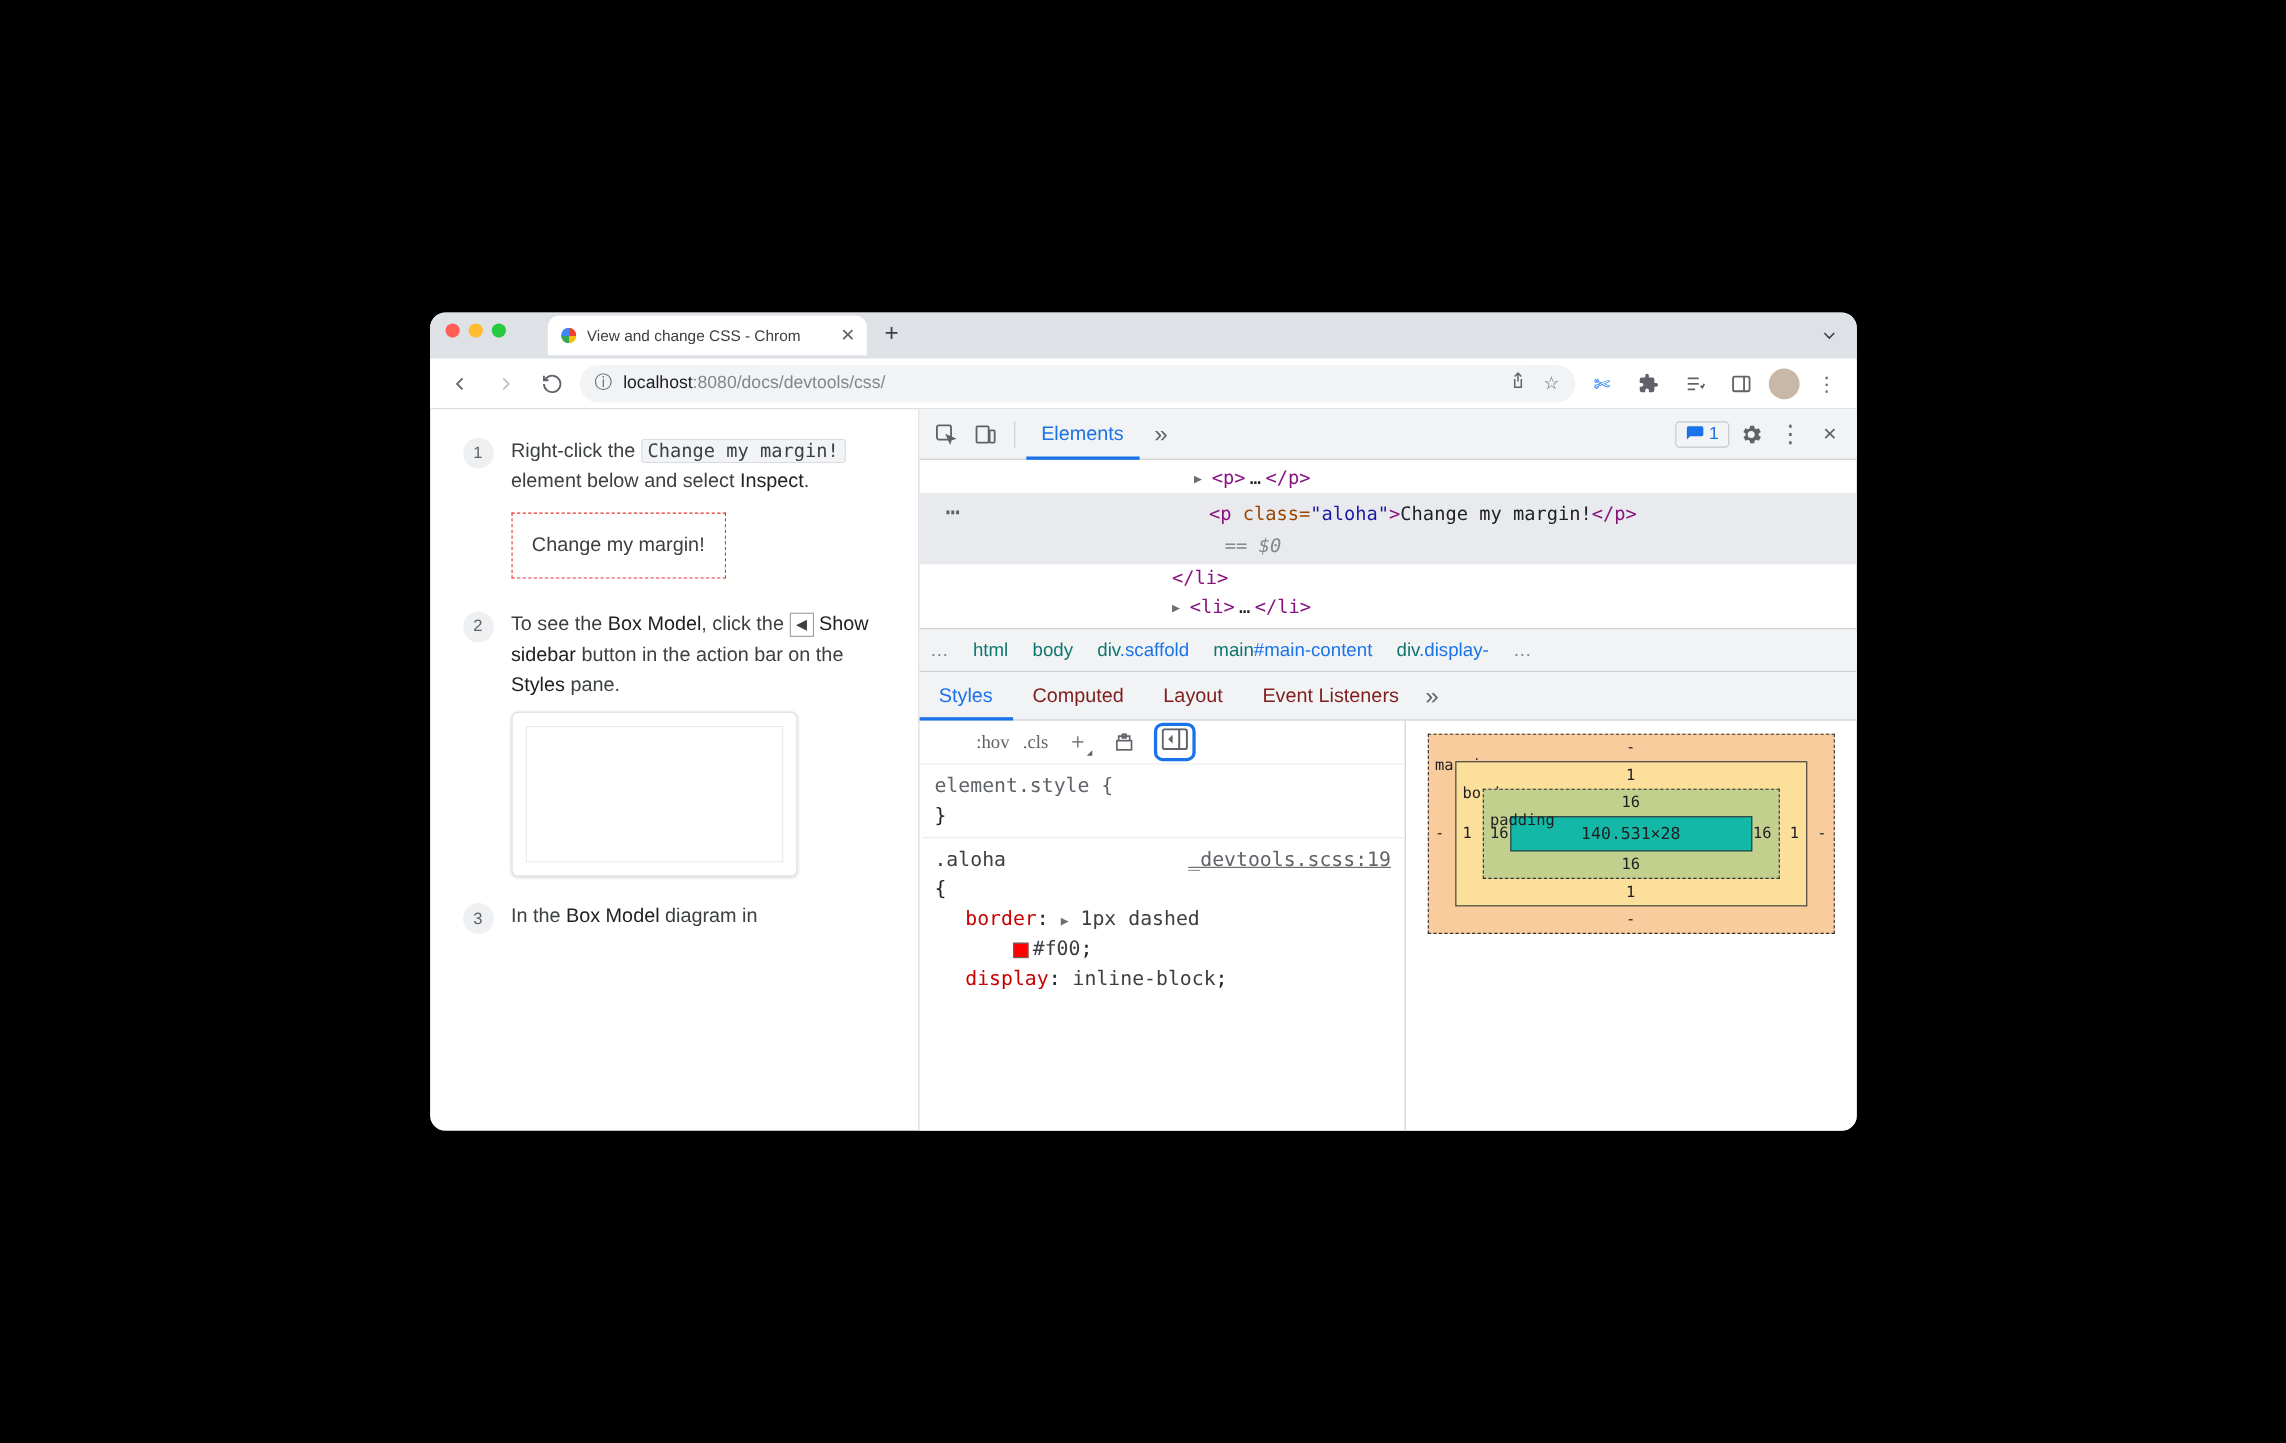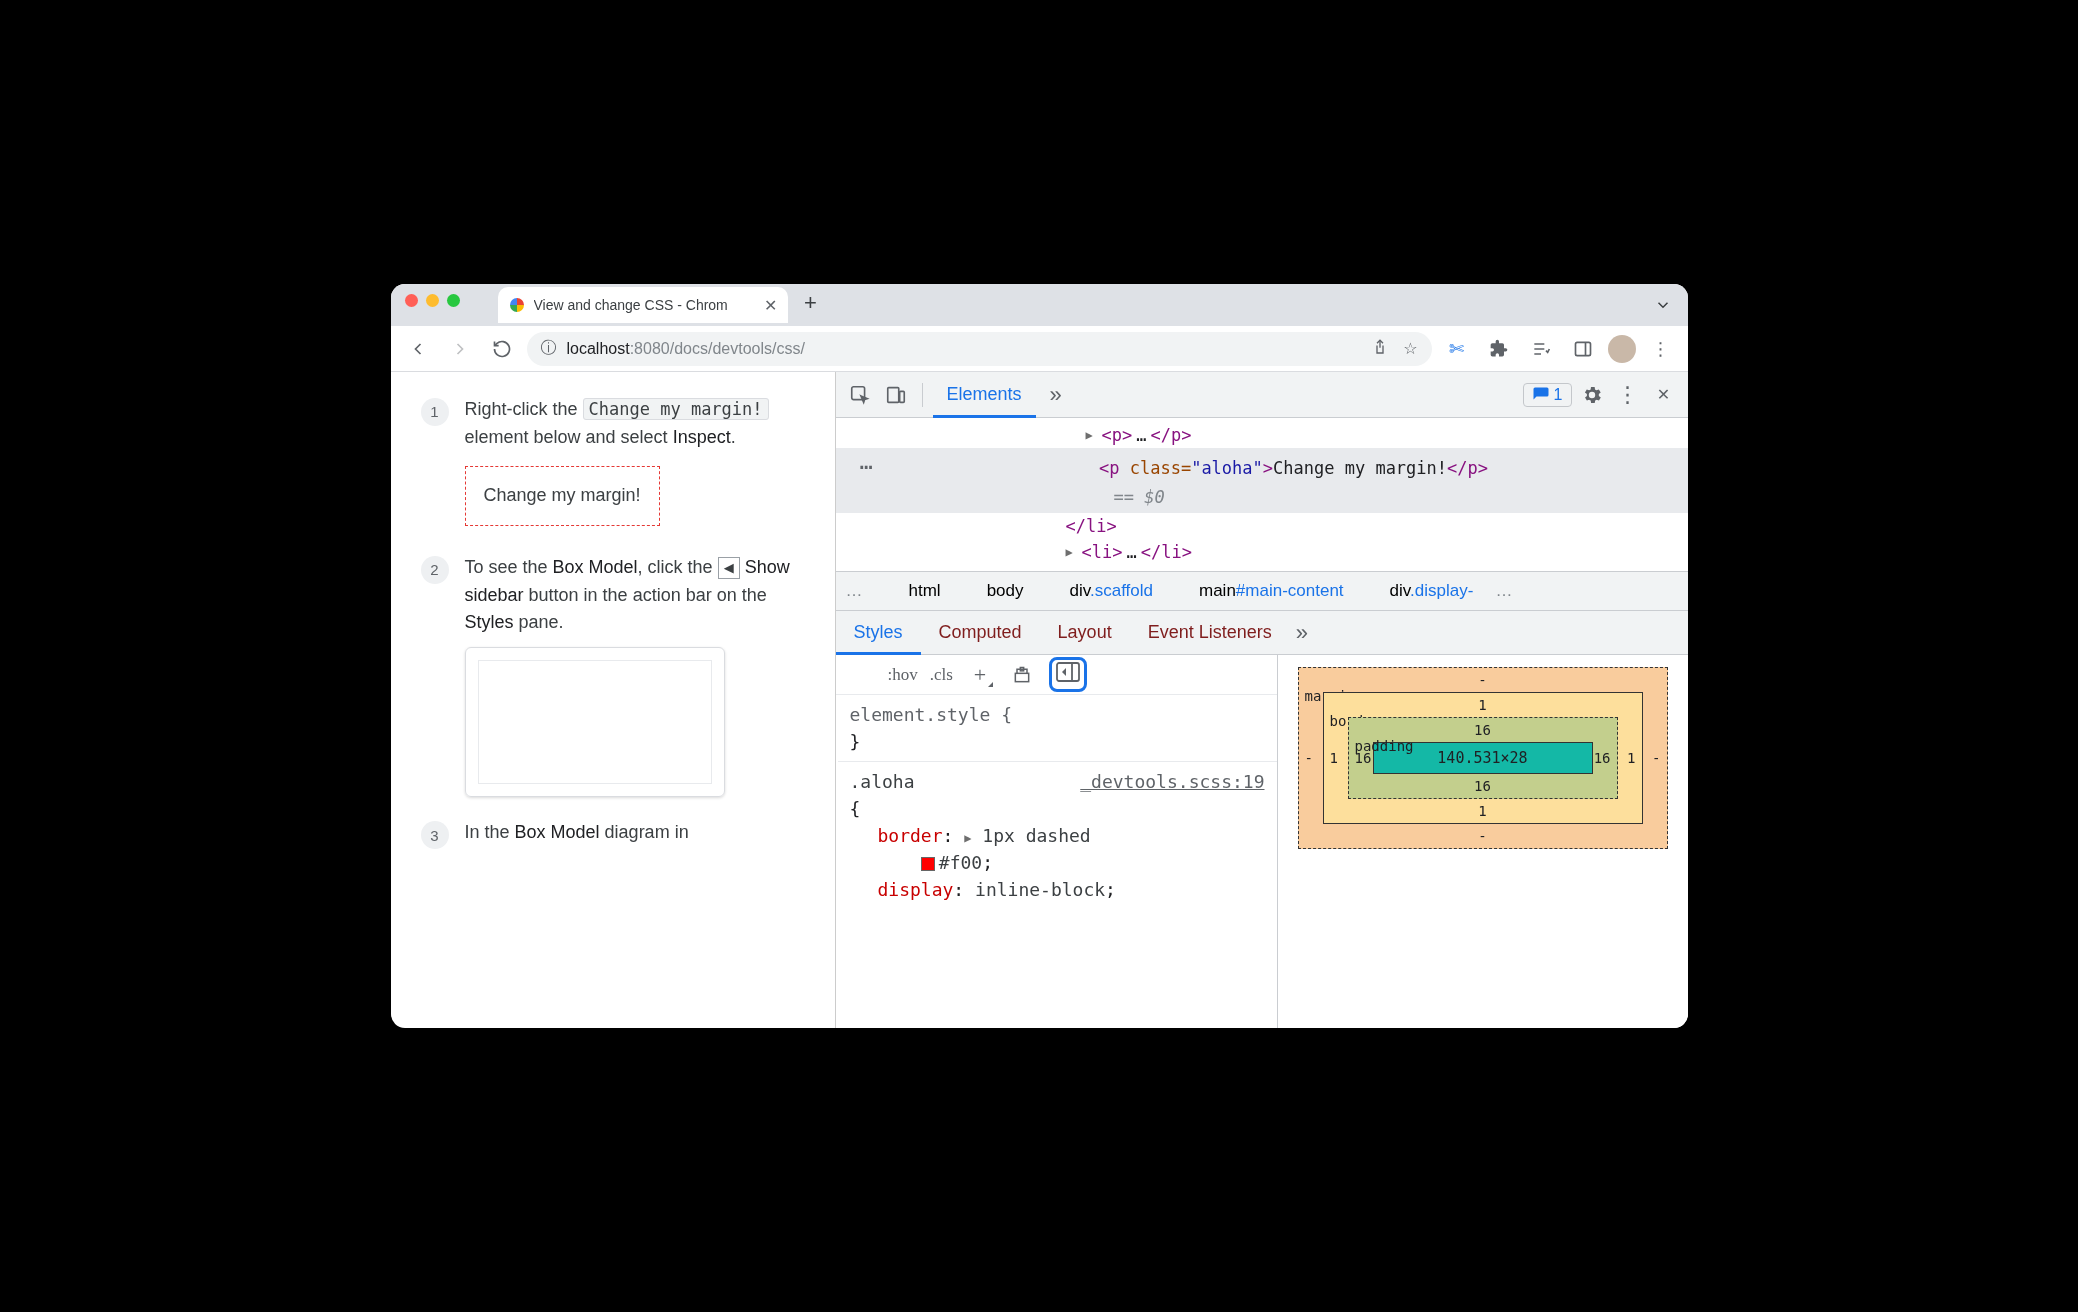--- a/index.html
+++ b/index.html
@@ -116,21 +116,21 @@
   .eqsel{ color:#80868b; font-style:italic; margin-left:260px;}
   .domrow.indent2{padding-left:250px;}
   .domrow.indent1{padding-left:230px;}
 
   
   .crumbs{
     height:40px; border-top:1px solid #cacdd1; border-bottom:1px solid #cacdd1; background:#f1f3f4;
     display:flex; align-items:center; padding:0 10px; gap:22px;
     font-size:17px; white-space:nowrap; overflow:hidden;
   }
-  .crumbs .c{color:#000000;margin-left:24px;}
+  .crumbs .c{color:#0f766e;}
   .crumbs .csuf{color:#1a73e8;}
   .crumbs .dots{color:#80868b;}
 
   
   .sp-head{
     height:44px; background:#f1f3f4; border-bottom:1px solid #cacdd1;
     display:flex; align-items:center; gap:0;
   }
   .sp-tab{ padding:0 18px; height:44px; display:flex; align-items:center; color:#7f1d1d; font-size:18px;}
   .sp-tab.active{ color:#1a73e8; border-bottom:3px solid #1a73e8; padding-top:3px;}

